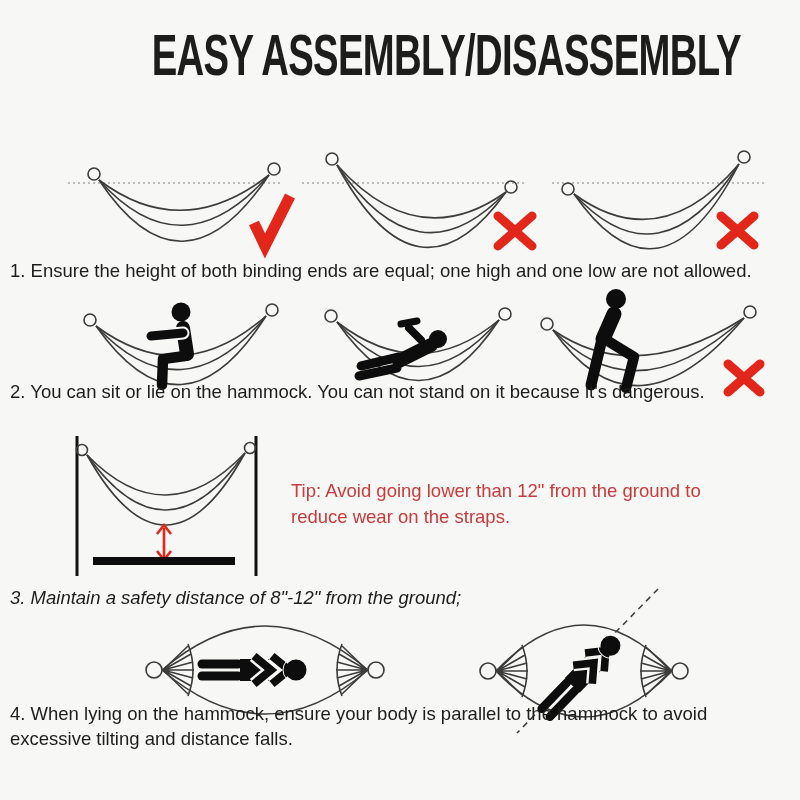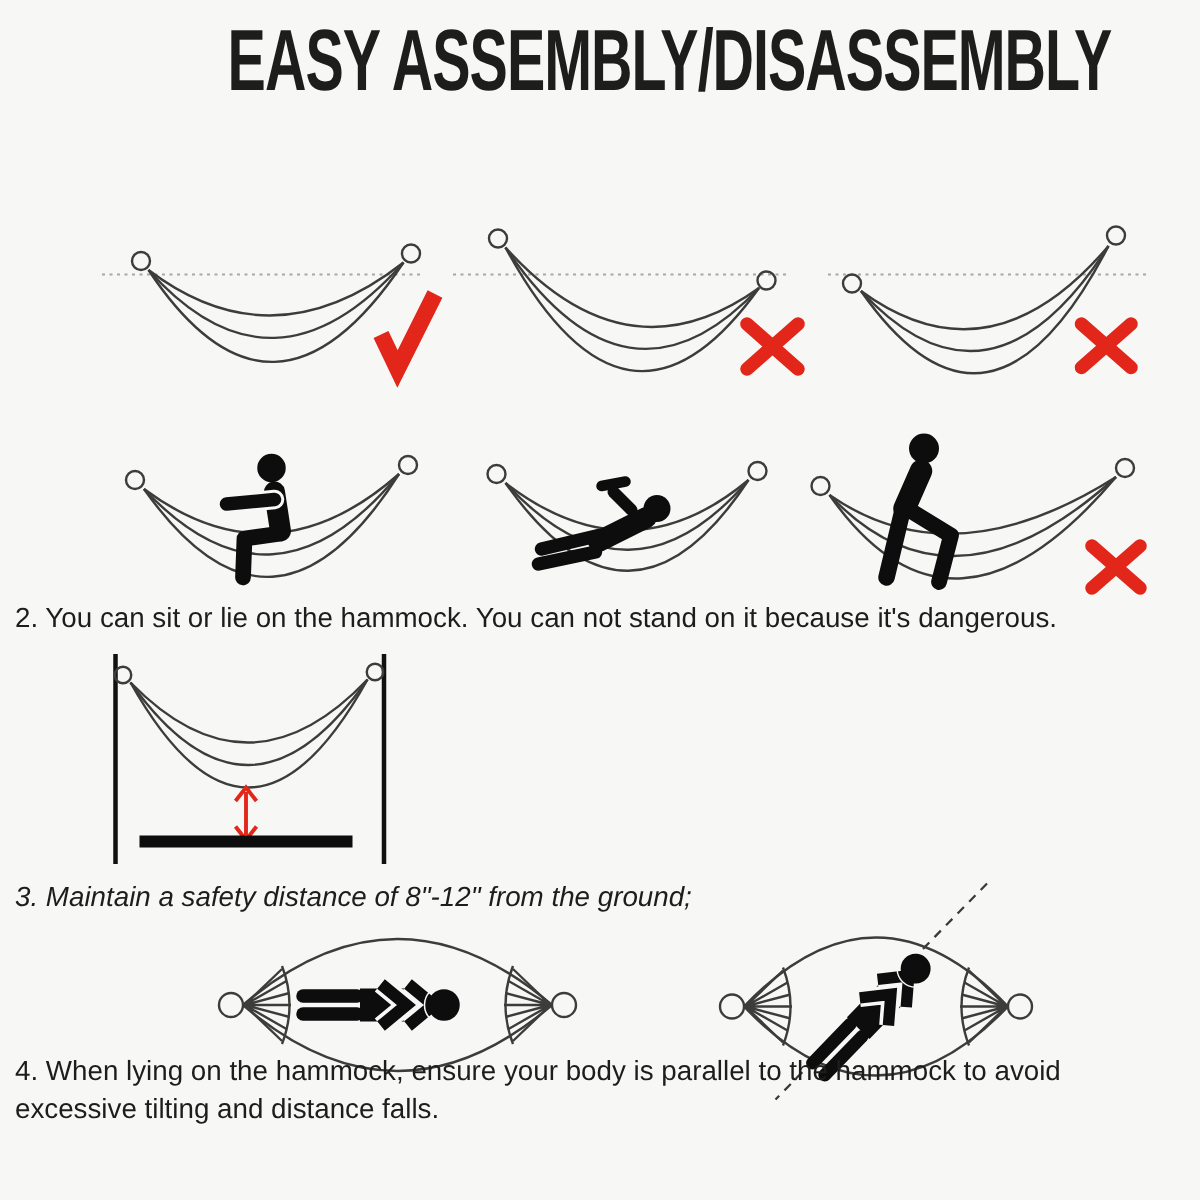--- a/index.html
+++ b/index.html
@@ -2,28 +2,28 @@
 <html style="--bg: #f7f7f5; --text: #1d1d1b; --red: #e2261a; --tip: #cb3a3a; --stroke: #3c3c3a;"><head>
 <meta charset="utf-8">
 <style>
   :root{
     --bg:#f7f7f5; --text:#1d1d1b; --red:#e2261a; --tip:#cb3a3a;
     --stroke:#3c3c3a; --dotted:#a8a8a8; --figure:#0d0d0d;
   }
   html,body{margin:0;padding:0;background:var(--bg);}
   .page{position:relative;width:800px;height:800px;background:var(--bg);
         font-family:"Liberation Sans",sans-serif;color:var(--text);overflow:hidden;}
-  .title{position:absolute;top:12px;left:0;width:800px;text-align:center;
+  .title{position:absolute;top:26px;left:0;width:800px;text-align:center;
          font-weight:bold;font-size:58px;line-height:58px;letter-spacing:-1px;white-space:nowrap;}
   .title .squeeze{display:inline-block;transform:scaleX(0.66);transform-origin:50% 50%;}
   .subtitle{position:absolute;top:86px;left:0;width:800px;text-align:center;
             font-size:26px;line-height:30px;font-weight:400;}
   .step{position:absolute;left:10px;font-size:18.5px;line-height:25px;letter-spacing:0;}
   #step1{top:258px;width:790px;}
-  #step2{top:399px;width:790px;}
+  #step2{top:379px;width:790px;}
   #step3{top:585px;width:790px;font-style:italic;}
   #step4{top:701px;width:760px;}
   .tip{position:absolute;left:291px;top:478px;width:500px;font-size:18.5px;
        line-height:26px;color:var(--tip);}
   svg{position:absolute;overflow:visible;}
   #r1c1{left:52px;top:147px;}  #r1c2{left:300px;top:147px;}  #r1c3{left:548px;top:147px;}
   #r2c1{left:60px;top:290px;}  #r2c2{left:315px;top:290px;}  #r2c3{left:535px;top:282px;}
   #r3{left:60px;top:428px;}
   #r4c1{left:140px;top:612px;} #r4c2{left:460px;top:585px;}
   .ham{fill:none;stroke:var(--stroke);stroke-width:1.6;}
@@ -85,20 +85,21 @@
       <path class="ham" d="M26,47 Q112,170 191,17"></path>
       <path class="ham" d="M26,47 Q112,140 191,17"></path>
       <path class="ham" d="M26,47 Q112,110 191,17"></path>
     </g>
     <g class="mark" stroke-width="9" stroke-linecap="round">
       <line x1="173" y1="69" x2="206" y2="98"></line>
         <line x1="206" y1="69" x2="173" y2="98"></line>
     </g>
   </svg>
 
+  <div class="step" id="step1">1. Ensure the height of both binding ends are equal; one high and one low are not allowed.</div>
 
   <svg id="r2c1" width="230" height="110" viewBox="0 0 230 110">
     <g>
       <circle class="ham" cx="30" cy="30" r="6"></circle>
       <circle class="ham" cx="212" cy="20" r="6"></circle>
       <path class="ham" d="M36,36 Q122,158 206,26"></path>
       <path class="ham" d="M36,36 Q122,128 206,26"></path>
       <path class="ham" d="M36,36 Q122,100 206,26"></path>
     </g>
     <g>
@@ -161,20 +162,24 @@
       <path class="ham" d="M27,27 Q106,108 185,25"></path>
     </g>
     <g class="mark" stroke-width="2.6">
       <line x1="104" y1="100" x2="104" y2="129"></line>
       <path d="M97,106 L104,97 L111,106"></path>
       <path d="M97,123 L104,132 L111,123"></path>
     </g>
     <rect class="figf" x="33" y="129" width="142" height="8"></rect>
   </svg>
 
+  <div class="tip">
+    <div>Tip: Avoid going lower than 12" from the ground to</div>
+    <div>reduce wear on the straps.</div>
+  </div>
 
   <div class="step" id="step3">3. Maintain a safety distance of 8"-12" from the ground;</div>
 
   <svg id="r4c1" width="250" height="112" viewBox="0 0 250 112">
     <g>
       <circle class="ham" cx="14" cy="58" r="8"></circle>
       <circle class="ham" cx="236" cy="58" r="8"></circle>
       <path class="ham" d="M22,58 Q125,-30 228,58"></path>
       <path class="ham" d="M22,58 Q125,146 228,58"></path>
       <path class="ham" stroke-width="1.2" d="M23,58 L48,34 M23,58 L51,42 M23,58 L53,50 M23,58 L54,58 M23,58 L53,66 M23,58 L51,74 M23,58 L48,82"></path>

